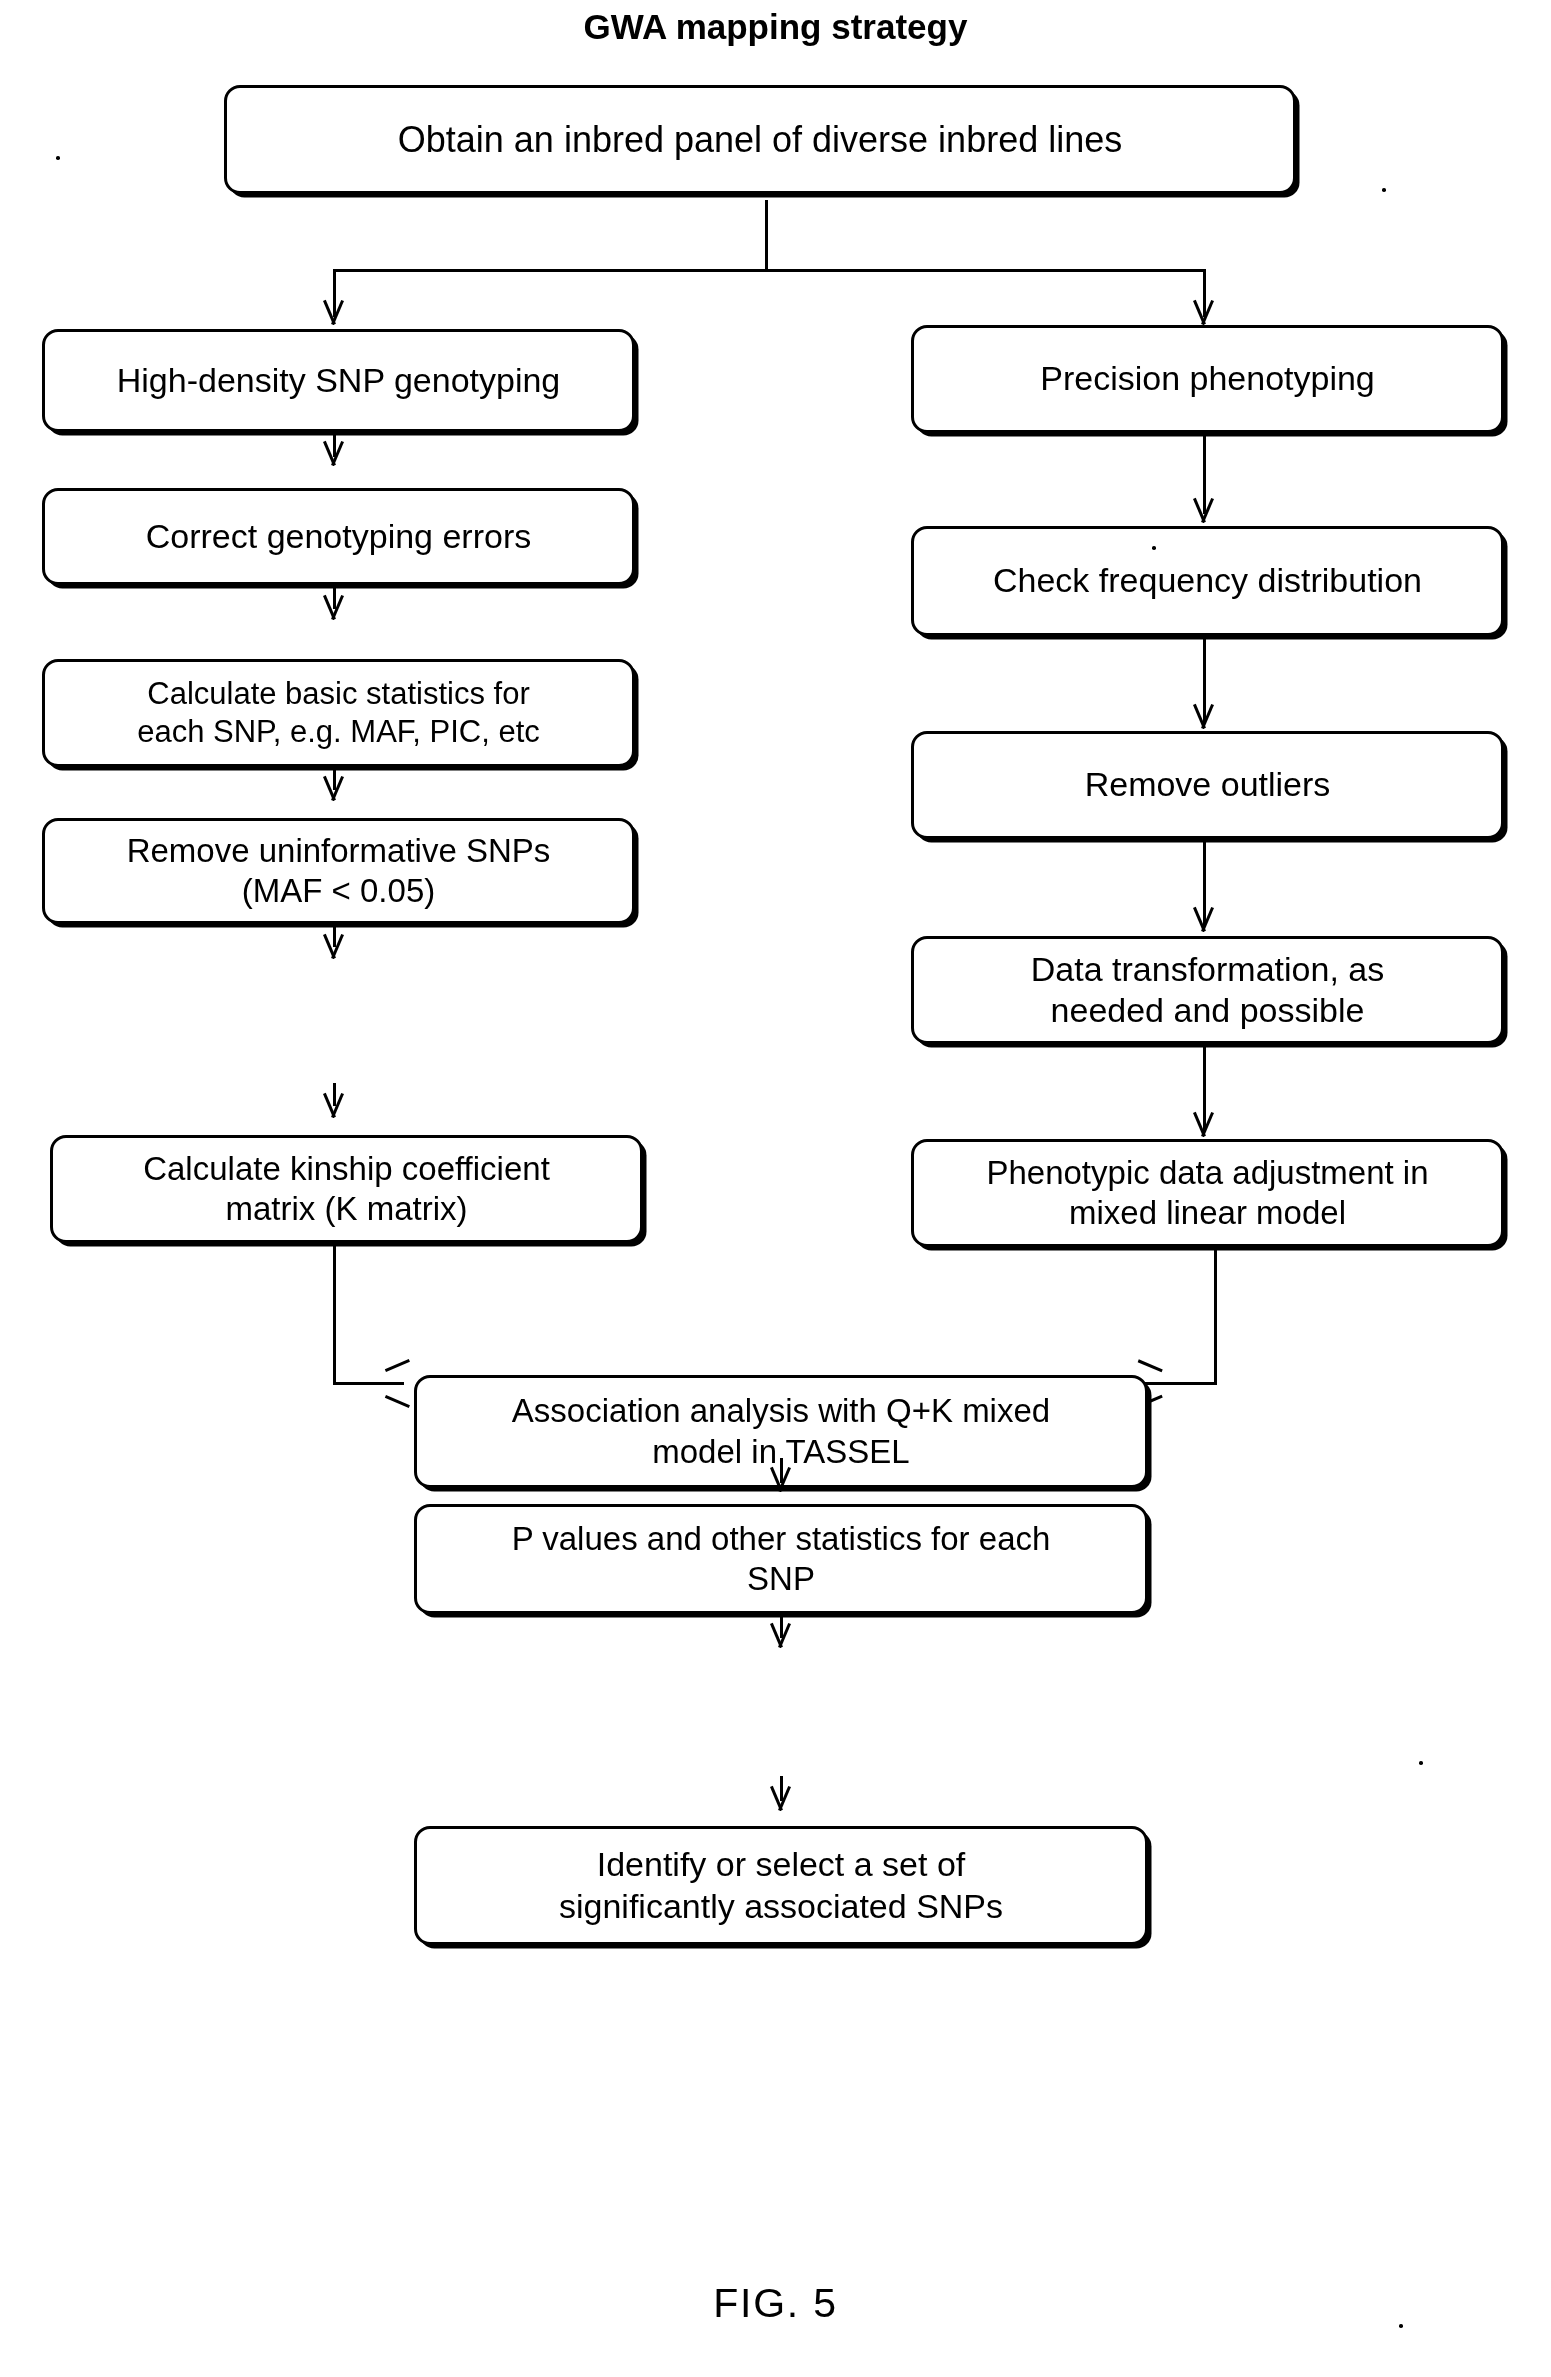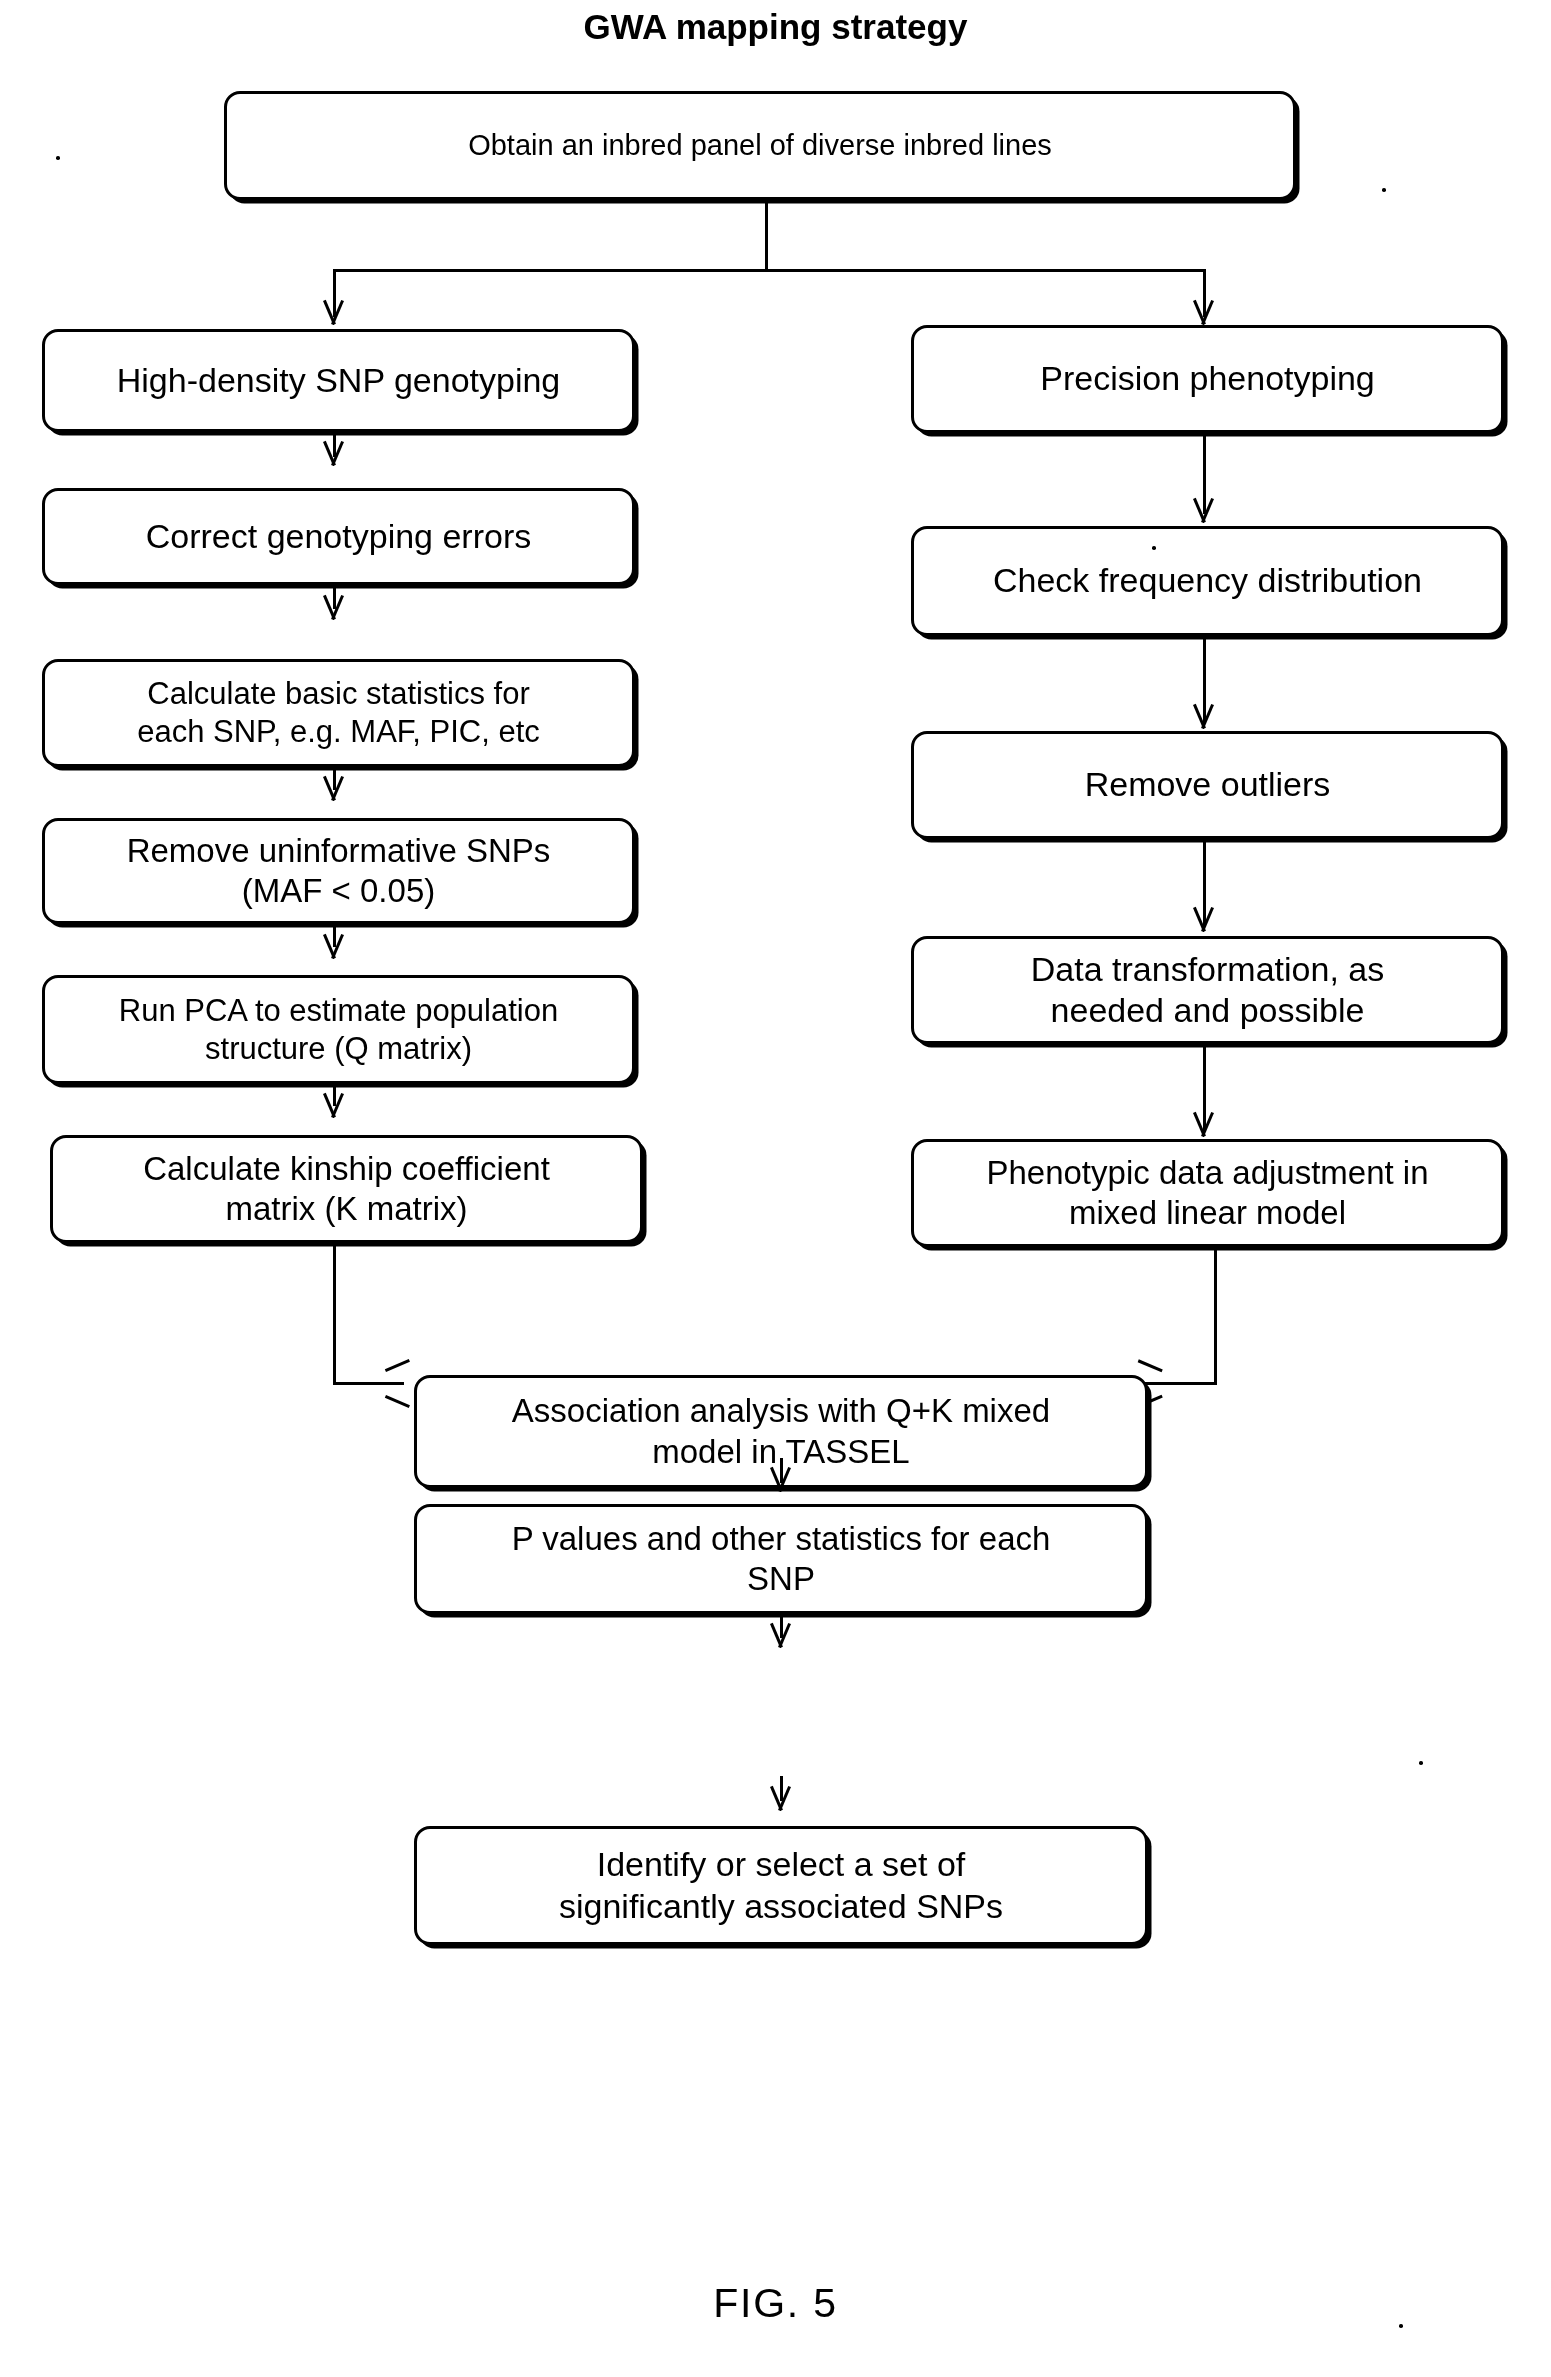--- a/index.html
+++ b/index.html
@@ -156,21 +156,21 @@
     border-radius: 50%;
   }
 </style>
 </head>
 <body>
 
 <div id="page">
 
   <div id="figure-title">GWA mapping strategy</div>
 
-  <div class="node" style="left:224px; top:91px; width:1072px; height:109px; font-size:29px;">
+  <div class="node" style="left:224px; top:85px; width:1072px; height:109px; font-size:36px;">
     <span class="txt">Obtain an inbred panel of diverse inbred lines</span>
   </div>
 
   <div class="vline" style="left:765px; top:200px; height:71px;"></div>
   <div class="hline" style="left:333px; top:269px; width:873px;"></div>
   <div class="vline" style="left:333px; top:269px; height:48px;"></div>
   <div class="arrow-down hollow" style="left:323px; top:301px;"></div>
   <div class="vline" style="left:1203px; top:269px; height:48px;"></div>
   <div class="arrow-down hollow" style="left:1193px; top:301px;"></div>
 
@@ -197,24 +197,20 @@
   <div class="arrow-down hollow" style="left:323px; top:777px;"></div>
 
   <div class="node" style="left:42px; top:818px; width:593px; height:106px; font-size:33px;">
     <span class="txt">Remove uninformative SNPs
 (MAF &lt; 0.05)</span>
   </div>
 
   <div class="vline" style="left:333px; top:924px; height:23px;"></div>
   <div class="arrow-down hollow" style="left:323px; top:935px;"></div>
 
-  <div class="node" style="left:42px; top:975px; width:593px; height:109px; font-size:31px;">
-    <span class="txt">Run PCA to estimate population
-structure (Q matrix)</span>
-  </div>
 
   <div class="vline" style="left:333px; top:1083px; height:23px;"></div>
   <div class="arrow-down hollow" style="left:323px; top:1094px;"></div>
 
   <div class="node" style="left:50px; top:1135px; width:593px; height:108px; font-size:33px;">
     <span class="txt">Calculate kinship coefficient
 matrix (K matrix)</span>
   </div>
 
   <div class="vline" style="left:333px; top:1243px; height:142px;"></div>

